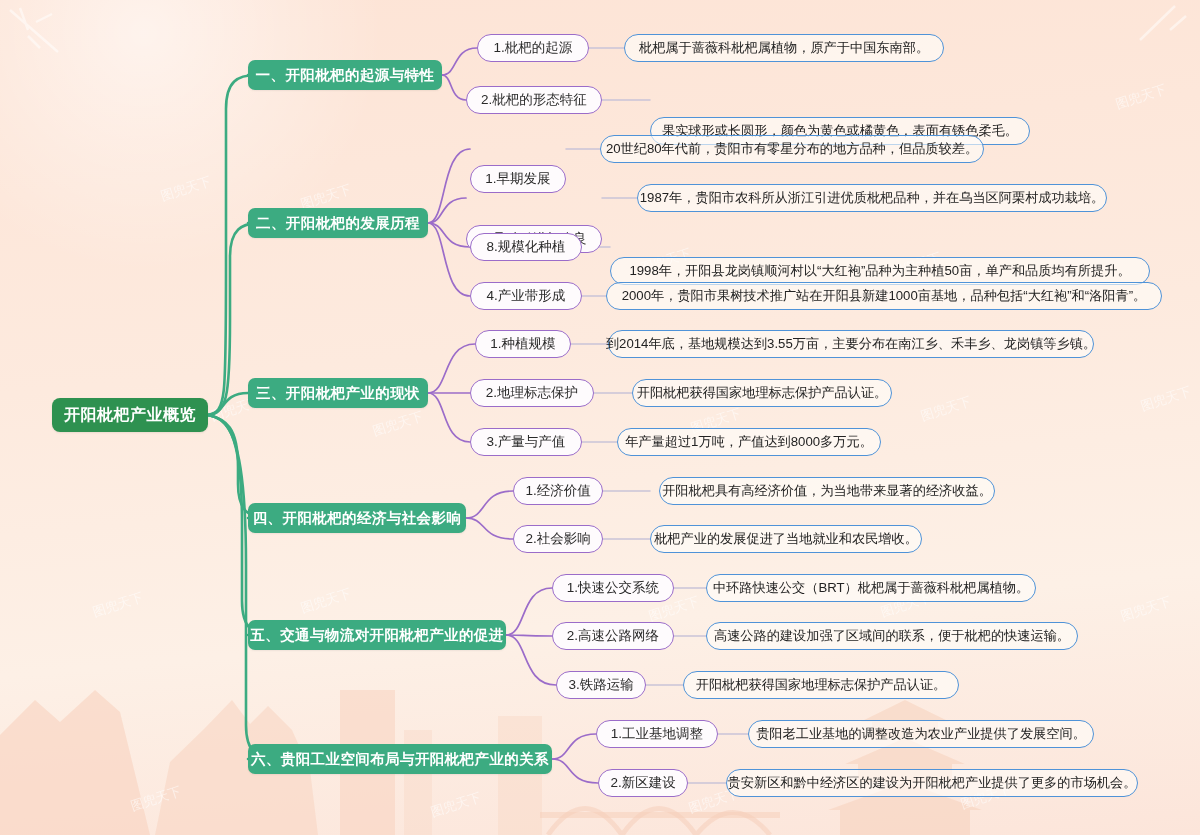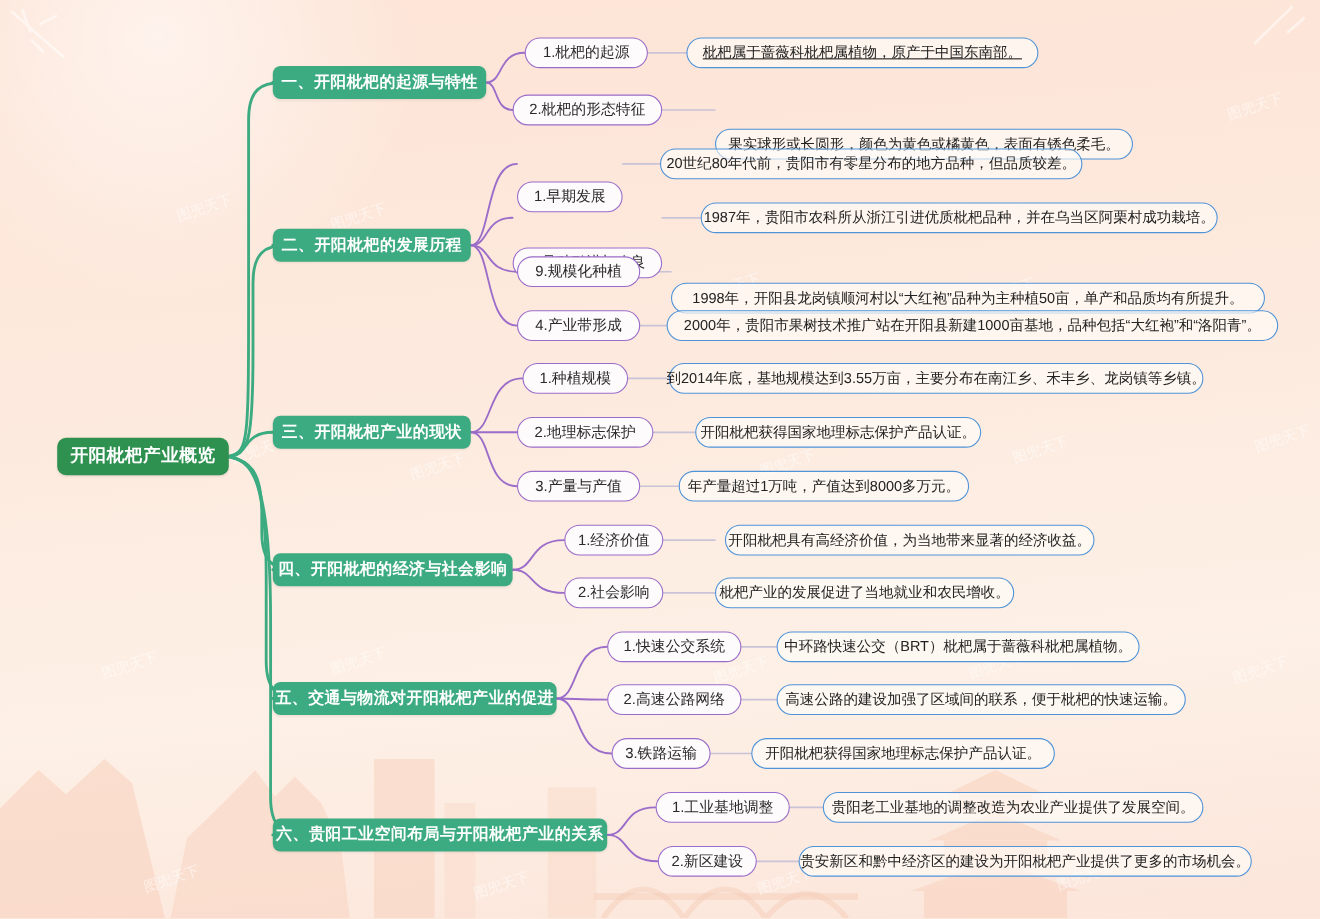--- a/index.html
+++ b/index.html
@@ -197,29 +197,29 @@
       <path d="M 552 759 C 571.8 759, 565.2 734, 596 734" stroke="#9b6cc9" stroke-width="1.7" fill="none" stroke-linecap="round"></path>
       <path d="M 718 734 L 748 734" stroke="#c9c3d8" stroke-width="1.5" fill="none" stroke-linecap="round"></path>
       <path d="M 552 759 C 572.7 759, 565.8 783, 598 783" stroke="#9b6cc9" stroke-width="1.7" fill="none" stroke-linecap="round"></path>
       <path d="M 688 783 L 726 783" stroke="#c9c3d8" stroke-width="1.5" fill="none" stroke-linecap="round"></path>
     </svg>
 
   <div id="nodes">
       <div class="node node-root" style="left: 52px; top: 398px; width: 156px; height: 34px;">开阳枇杷产业概览</div>
       <div class="node node-l1" style="left: 248px; top: 60px; width: 194px; height: 30px;">一、开阳枇杷的起源与特性</div>
       <div class="node node-l2" style="left: 477px; top: 34px; width: 112px; height: 28px;">1.枇杷的起源</div>
-      <div class="node node-l3" style="left: 624px; top: 34px; width: 320px; height: 28px; text-decoration: underline;">枇杷属于蔷薇科枇杷属植物，原产于中国东南部。</div>
+      <div class="node node-l3" style="left: 624px; top: 34px; width: 320px; height: 28px;">枇杷属于蔷薇科枇杷属植物，原产于中国东南部。</div>
       <div class="node node-l2" style="left: 466px; top: 86px; width: 136px; height: 28px;">2.枇杷的形态特征</div>
       <div class="node node-l3" style="left: 650px; top: 86px; width: 380px; height: 28px; margin-top: 31px;">果实球形或长圆形，颜色为黄色或橘黄色，表面有锈色柔毛。</div>
       <div class="node node-l1" style="left: 248px; top: 208px; width: 180px; height: 30px;">二、开阳枇杷的发展历程</div>
       <div class="node node-l2" style="left: 470px; top: 135px; width: 96px; height: 28px; margin-top: 30px;">1.早期发展</div>
       <div class="node node-l3" style="left: 600px; top: 135px; width: 384px; height: 28px;">20世纪80年代前，贵阳市有零星分布的地方品种，但品质较差。</div>
       <div class="node node-l2" style="left: 466px; top: 184px; width: 136px; height: 28px; margin-top: 41px;">2.品种引进与改良</div>
       <div class="node node-l3" style="left: 637px; top: 184px; width: 470px; height: 28px;">1987年，贵阳市农科所从浙江引进优质枇杷品种，并在乌当区阿栗村成功栽培。</div>
-      <div class="node node-l2" style="left: 470px; top: 233px; width: 112px; height: 28px;">9.规模化种植</div>
+      <div class="node node-l2" style="left: 470px; top: 233px; width: 112px; height: 28px;">8.规模化种植</div>
       <div class="node node-l3" style="left: 610px; top: 233px; width: 540px; height: 28px; margin-top: 24px;">1998年，开阳县龙岗镇顺河村以“大红袍”品种为主种植50亩，单产和品质均有所提升。</div>
       <div class="node node-l2" style="left: 470px; top: 282px; width: 112px; height: 28px;">4.产业带形成</div>
       <div class="node node-l3" style="left: 606px; top: 282px; width: 556px; height: 28px;">2000年，贵阳市果树技术推广站在开阳县新建1000亩基地，品种包括“大红袍”和“洛阳青”。</div>
       <div class="node node-l1" style="left: 248px; top: 378px; width: 180px; height: 30px;">三、开阳枇杷产业的现状</div>
       <div class="node node-l2" style="left: 475px; top: 330px; width: 96px; height: 28px;">1.种植规模</div>
       <div class="node node-l3" style="left: 608px; top: 330px; width: 486px; height: 28px;">到2014年底，基地规模达到3.55万亩，主要分布在南江乡、禾丰乡、龙岗镇等乡镇。</div>
       <div class="node node-l2" style="left: 470px; top: 379px; width: 124px; height: 28px;">2.地理标志保护</div>
       <div class="node node-l3" style="left: 632px; top: 379px; width: 260px; height: 28px;">开阳枇杷获得国家地理标志保护产品认证。</div>
       <div class="node node-l2" style="left: 470px; top: 428px; width: 112px; height: 28px;">3.产量与产值</div>
       <div class="node node-l3" style="left: 617px; top: 428px; width: 264px; height: 28px;">年产量超过1万吨，产值达到8000多万元。</div>

